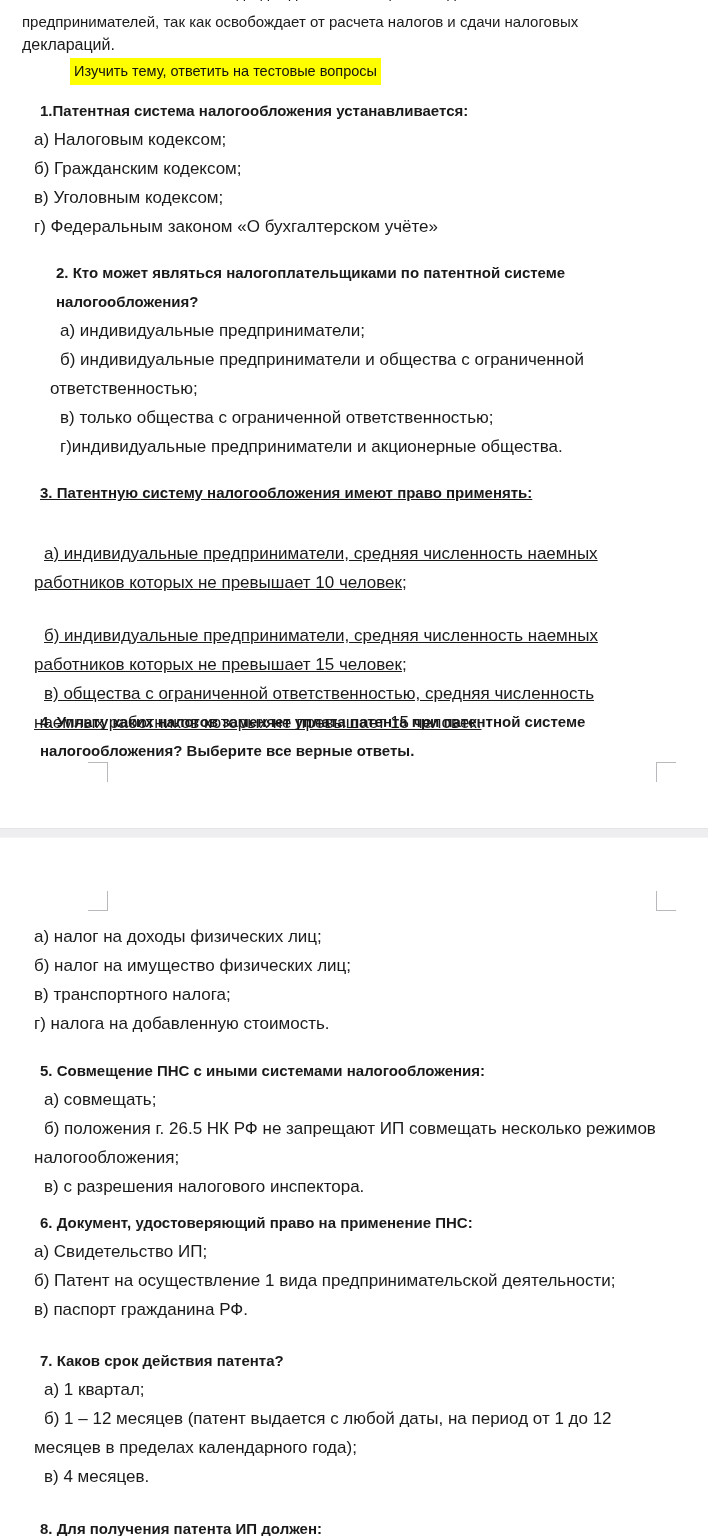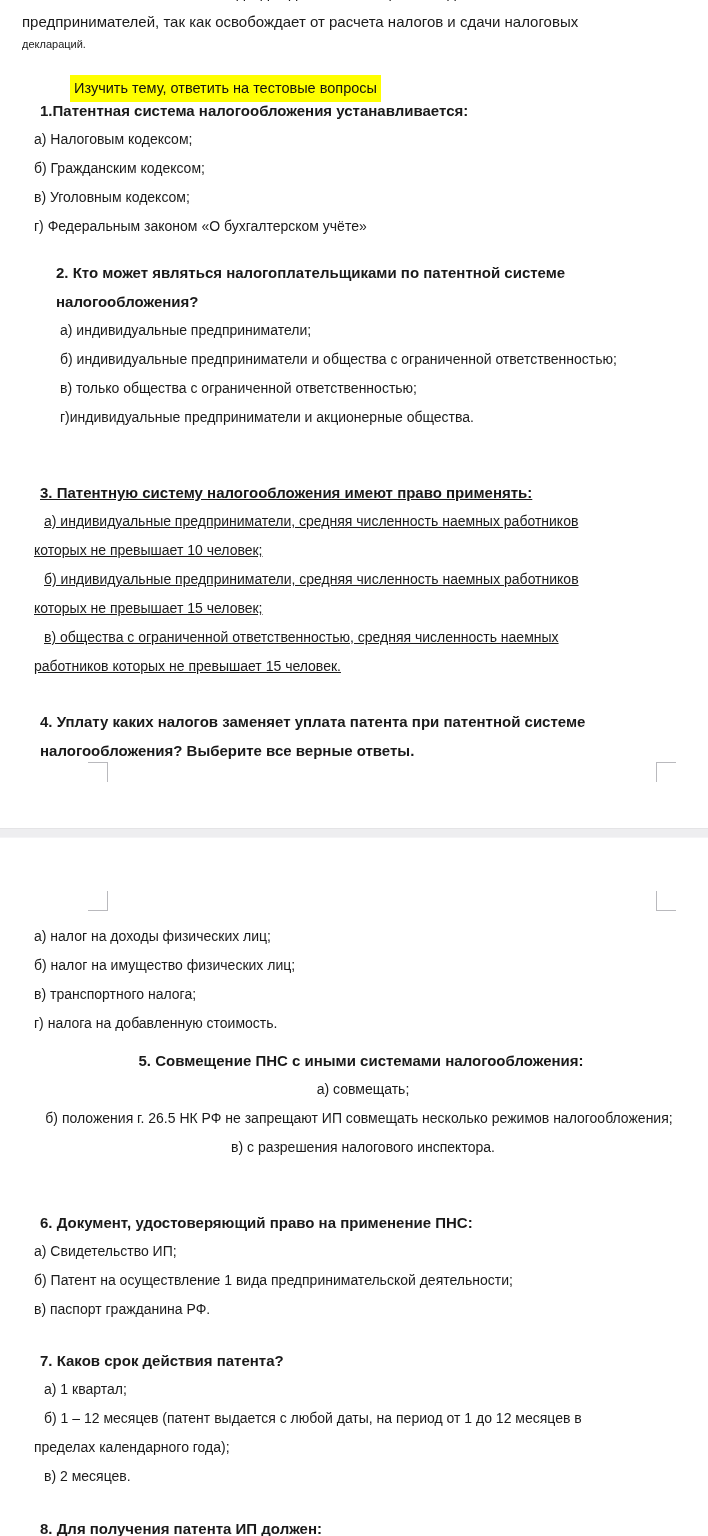--- a/index.html
+++ b/index.html
@@ -36,21 +36,21 @@
     height: 10px;
     background: #eeeef0;
     border-top: 1px solid #e4e4e6;
     border-bottom: 1px solid #f4f4f6;
     box-sizing: border-box;
   }
   .page-two { height: 698px; }
 
   
   .para {
-    font-size: 11px;
+    font-size: 16px;
     line-height: 29px;
     white-space: pre-wrap;
   }
   .intro {
     position: absolute;
     left: 22px;
     top: -22px;
     width: 664px;
     font-size: 15px;
     line-height: 29px;
@@ -66,31 +66,30 @@
 
   .highlight-line {
     position: absolute;
     left: 70px;
     top: 58px;
     font-size: 14.5px;
     line-height: 24px;
     background: #ffff00;
     padding: 1px 4px 2px 4px;
     color: #111111;
-    margin-top: 17px;
   }
 
   .q {
     font-weight: bold;
     font-size: 15px;
     line-height: 29px;
   }
   .a {
     font-weight: normal;
-    font-size: 14px;
+    font-size: 17px;
     line-height: 29px;
   }
   .block {
     position: absolute;
     width: 660px;
   }
   .indent-q { padding-left: 18px; text-indent: 0; }
   .hang {
     padding-left: 12px;
     text-indent: 10px;
@@ -153,22 +152,22 @@
     <div class="block" style="left:38px; top:258px;">
       <div class="q indent-q" style="width:620px;">2. Кто может являться налогоплательщиками по патентной системе налогообложения?</div>
       <div class="a hang">а) индивидуальные предприниматели;</div>
       <div class="a hang" style="width:600px;">б) индивидуальные предприниматели и общества с ограниченной ответственностью;</div>
       <div class="a hang">в) только общества с ограниченной ответственностью;</div>
       <div class="a hang">г)индивидуальные предприниматели и акционерные общества.</div>
     </div>
 
     <div class="block" style="left:22px; top:478px;text-decoration:underline;">
       <div class="q indent-q">3. Патентную систему налогообложения имеют право применять:</div>
-      <div class="a hang" style="width:600px;">а) индивидуальные предприниматели, средняя численность наемных работников которых не превышает 10 человек;</div>
-      <div class="a hang" style="width:600px;">б) индивидуальные предприниматели, средняя численность наемных работников которых не превышает 15 человек;</div>
+      <div class="a hang" style="width:600px;margin-top:32px;">а) индивидуальные предприниматели, средняя численность наемных работников которых не превышает 10 человек;</div>
+      <div class="a hang" style="width:600px;margin-top:24px;">б) индивидуальные предприниматели, средняя численность наемных работников которых не превышает 15 человек;</div>
       <div class="a hang" style="width:600px;">в) общества с ограниченной ответственностью, средняя численность наемных работников которых не превышает 15 человек.</div>
     </div>
 
     <div class="block" style="left:22px; top:700px;">
       <div class="q indent-q" style="width:620px;margin-top:7px;">4. Уплату каких налогов заменяет уплата патента при патентной системе налогообложения? Выберите все верные ответы.</div>
     </div>
 
     <div class="crop bl" style="left:88px; top:762px;"></div>
     <div class="crop br" style="left:656px; top:762px;"></div>
   </div>
@@ -180,38 +179,38 @@
     <div class="crop tl" style="left:88px; top:53px;"></div>
     <div class="crop tr" style="left:656px; top:53px;"></div>
 
     <div class="block" style="left:22px; top:84px;">
       <div class="a hang-flat">а) налог на доходы физических лиц;</div>
       <div class="a hang-flat">б) налог на имущество физических лиц;</div>
       <div class="a hang-flat">в) транспортного налога;</div>
       <div class="a hang-flat">г) налога на добавленную стоимость.</div>
     </div>
 
-    <div class="block" style="left:22px; top:208px;text-align:center;">
+    <div class="block" style="left:22px; top:218px;">
       <div class="q indent-q">5. Совмещение ПНС с иными системами налогообложения:</div>
       <div class="a hang">а) совмещать;</div>
       <div class="a hang" style="width:640px;">б) положения г. 26.5 НК РФ не запрещают ИП совмещать несколько режимов налогообложения;</div>
       <div class="a hang">в) с разрешения налогового инспектора.</div>
     </div>
 
     <div class="block" style="left:22px; top:370px;">
       <div class="q indent-q">6. Документ, удостоверяющий право на применение ПНС:</div>
       <div class="a hang-flat">а) Свидетельство ИП;</div>
       <div class="a hang-flat" style="width:640px;">б) Патент на осуществление 1 вида предпринимательской деятельности;</div>
       <div class="a hang-flat">в) паспорт гражданина РФ.</div>
     </div>
 
     <div class="block" style="left:22px; top:508px;">
       <div class="q indent-q">7. Каков срок действия патента?</div>
       <div class="a hang">а) 1 квартал;</div>
       <div class="a hang" style="width:608px;">б) 1 – 12 месяцев (патент выдается с любой даты, на период от 1 до 12 месяцев в пределах календарного года);</div>
-      <div class="a hang">в) 2 месяцев.</div>
+      <div class="a hang">в) 4 месяцев.</div>
     </div>
 
     <div class="block" style="left:22px; top:676px;">
       <div class="q indent-q">8. Для получения патента ИП должен:</div>
     </div>
   </div>
 </div>
 
 </body></html>

